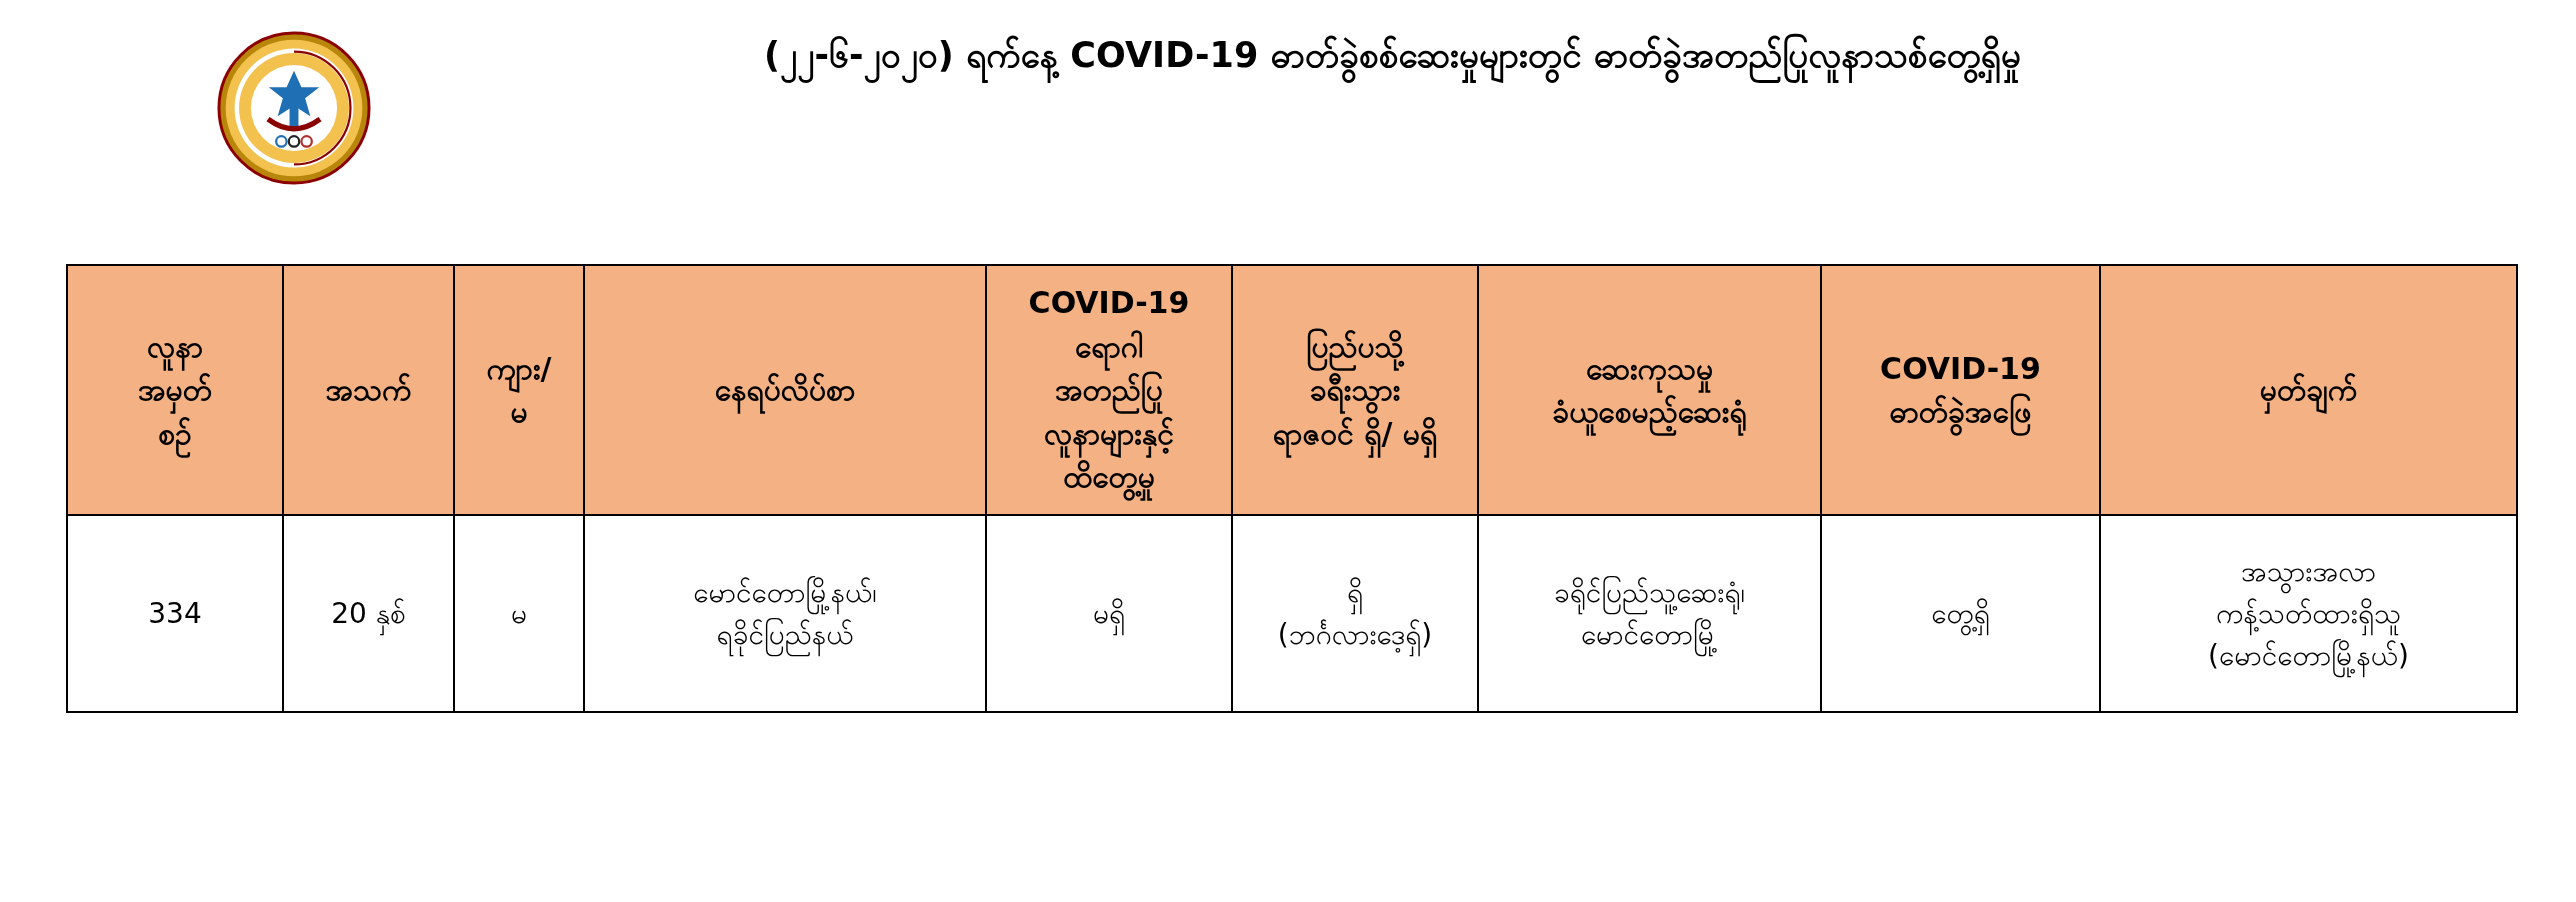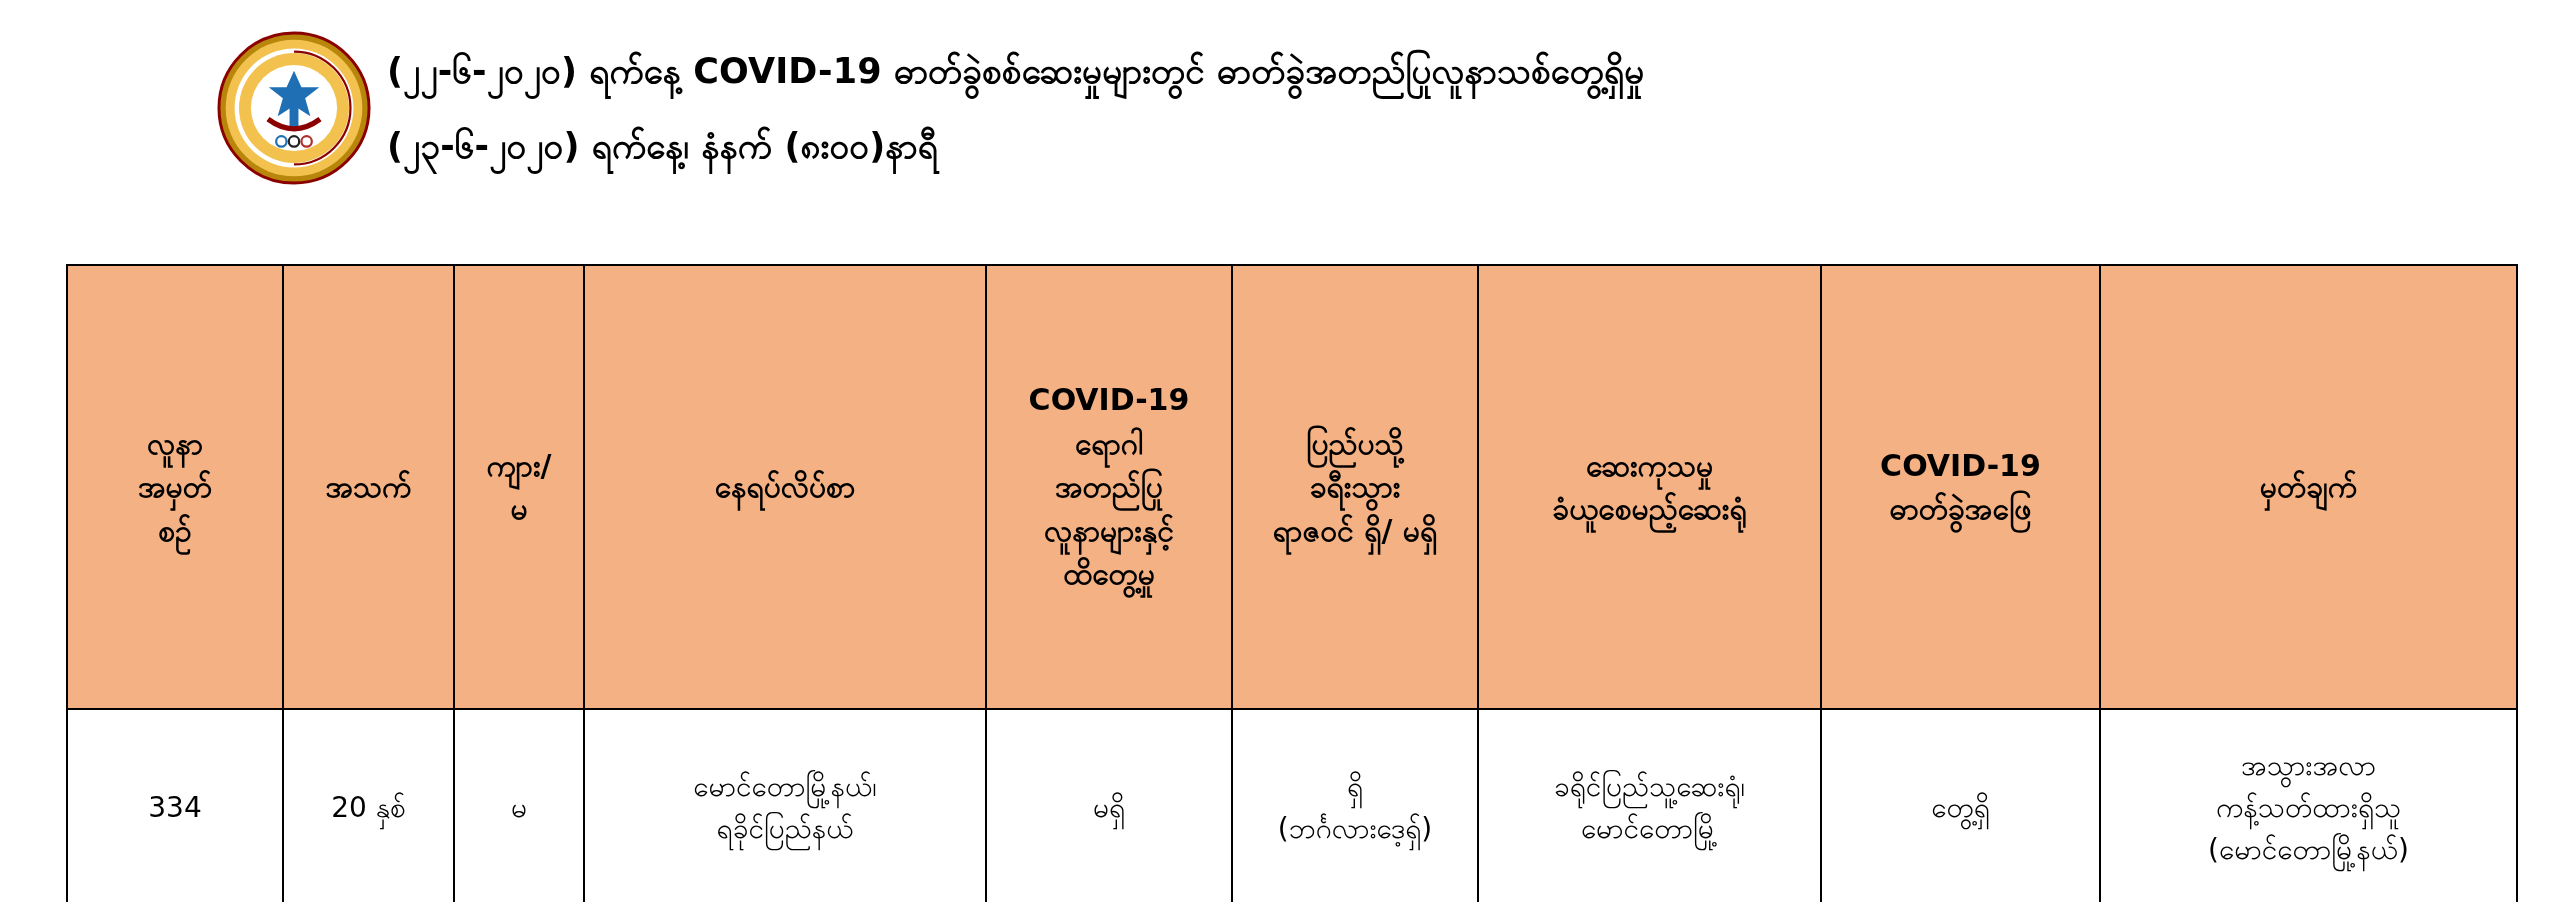--- a/index.html
+++ b/index.html
@@ -31,23 +31,23 @@
     left: 216px;
     top: 30px;
     width: 156px;
     height: 156px;
   }
   .logo svg { display: block; }
 
   .title-block {
     position: absolute;
     left: 387px;
-    top: 45px;
+    top: 29px;
     width: 2011px;
-    text-align: left;
+    text-align: center;
   }
   .title-line {
     font-size: 35px;
     line-height: 1.5;
     font-weight: 700;
     letter-spacing: 0.1px;
     white-space: nowrap;
   }
   .title-line.second {
     margin-top: 22.3px;
@@ -71,21 +71,21 @@
     text-align: center;
     vertical-align: middle;
     padding: 7.4px 6px;
     box-sizing: border-box;
   }
   table.data thead th {
     background: #f4b183;
     font-weight: 700;
     font-size: 30px;
     line-height: 1.45;
-    height: 444px;
+    height: 250px;
   }
   table.data tbody td {
     background: #ffffff;
     font-weight: 400;
     font-size: 28px;
     line-height: 1.5;
     height: 197px;
   }
   .cell-lines > div { white-space: nowrap; }
   .nowrap { white-space: nowrap; }
@@ -123,21 +123,20 @@
         <g fill="#1f6fb4">
           <circle cx="88" cy="150" r="7" fill="none" stroke="#1f6fb4" stroke-width="3"></circle>
           <circle cx="105" cy="150" r="7" fill="none" stroke="#222222" stroke-width="3"></circle>
           <circle cx="122" cy="150" r="7" fill="none" stroke="#b03030" stroke-width="3"></circle>
         </g>
       </svg>
     </div>
 
     <div class="title-block">
       <div class="title-line">(၂၂-၆-၂၀၂၀) ရက်နေ့ COVID-19 ဓာတ်ခွဲစစ်ဆေးမှုများတွင် ဓာတ်ခွဲအတည်ပြုလူနာသစ်တွေ့ရှိမှု</div>
-      <div class="title-line second">(၂၃-၆-၂၀၂၀) ရက်နေ့၊ နံနက် (၈း၀၀)နာရီ</div>
     </div>
 
   </div>
 
   <div class="table-wrap">
     <table class="data">
       <colgroup>
         <col class="c0">
           <col class="c1">
           <col class="c2">

